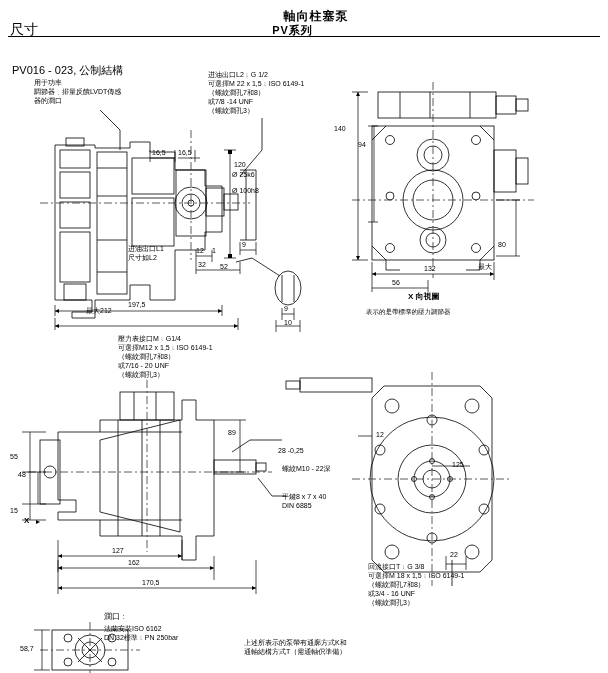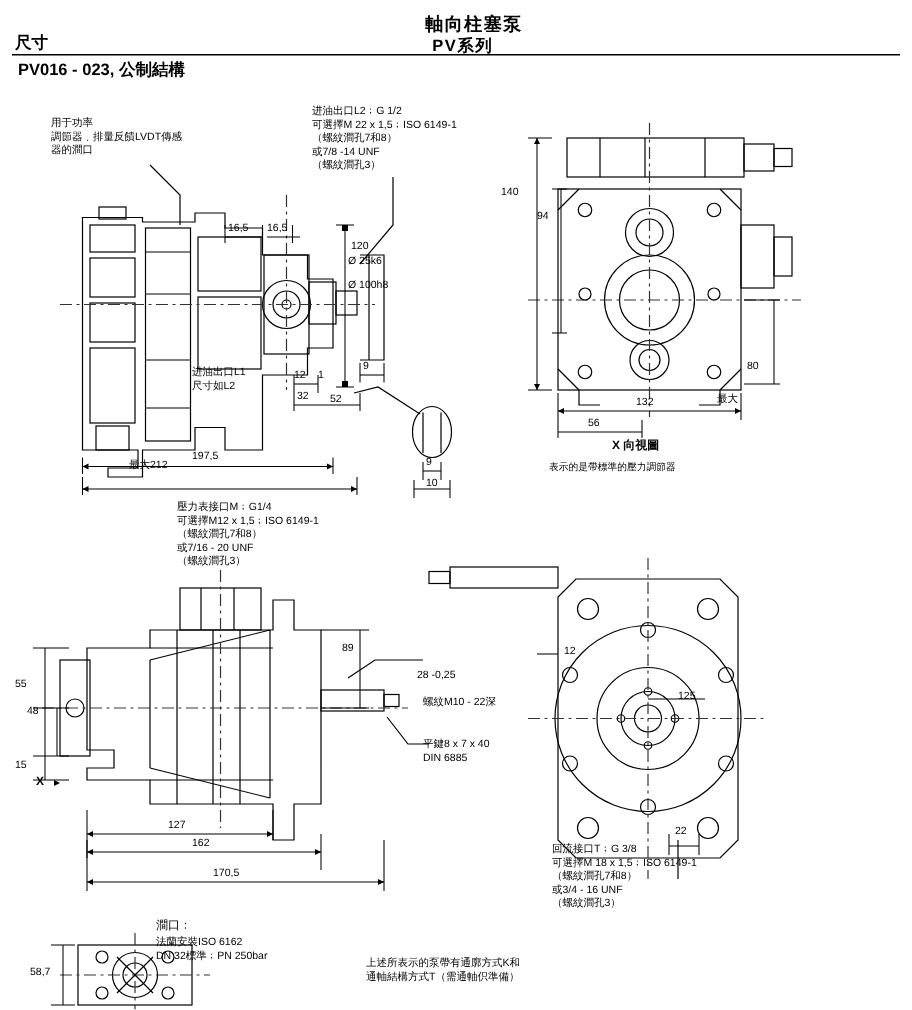--- a/index.html
+++ b/index.html
@@ -8,25 +8,25 @@
     background:#ffffff;
     font-family:"Liberation Sans", sans-serif;
     color:#000;
     position:relative;
     overflow:hidden;
   }
   .sheet{position:absolute;left:0;top:0;width:608px;height:673px;}
 
   
   .hdr-line{position:absolute;left:8px;top:36px;width:592px;height:1px;background:#000;}
-  .hdr-left{position:absolute;left:10px;top:21px;font-size:11px;font-weight:bold;}
+  .hdr-left{position:absolute;left:10px;top:21px;font-size:14px;font-weight:normal;}
   .hdr-c1{position:absolute;left:12px;top:8px;width:608px;text-align:center;font-size:12px;font-weight:bold;letter-spacing:1px;}
-  .hdr-c2{position:absolute;left:16px;top:23px;width:585px;text-align:center;font-size:11px;font-weight:bold;letter-spacing:1px;}
-
-  .title{position:absolute;left:12px;top:39px;font-size:11px;font-weight:bold;}
+  .hdr-c2{position:absolute;left:0;top:23px;width:585px;text-align:center;font-size:11px;font-weight:bold;letter-spacing:1px;}
+
+  .title{position:absolute;left:12px;top:63px;font-size:11px;font-weight:normal;}
 
   
   .t{position:absolute;font-size:7px;line-height:9px;white-space:pre;}
   .t8{position:absolute;font-size:8px;line-height:10px;white-space:pre;}
   .t6{position:absolute;font-size:6.5px;line-height:8px;white-space:pre;}
 
   
   .ln{position:absolute;background:#000;}
 
   

